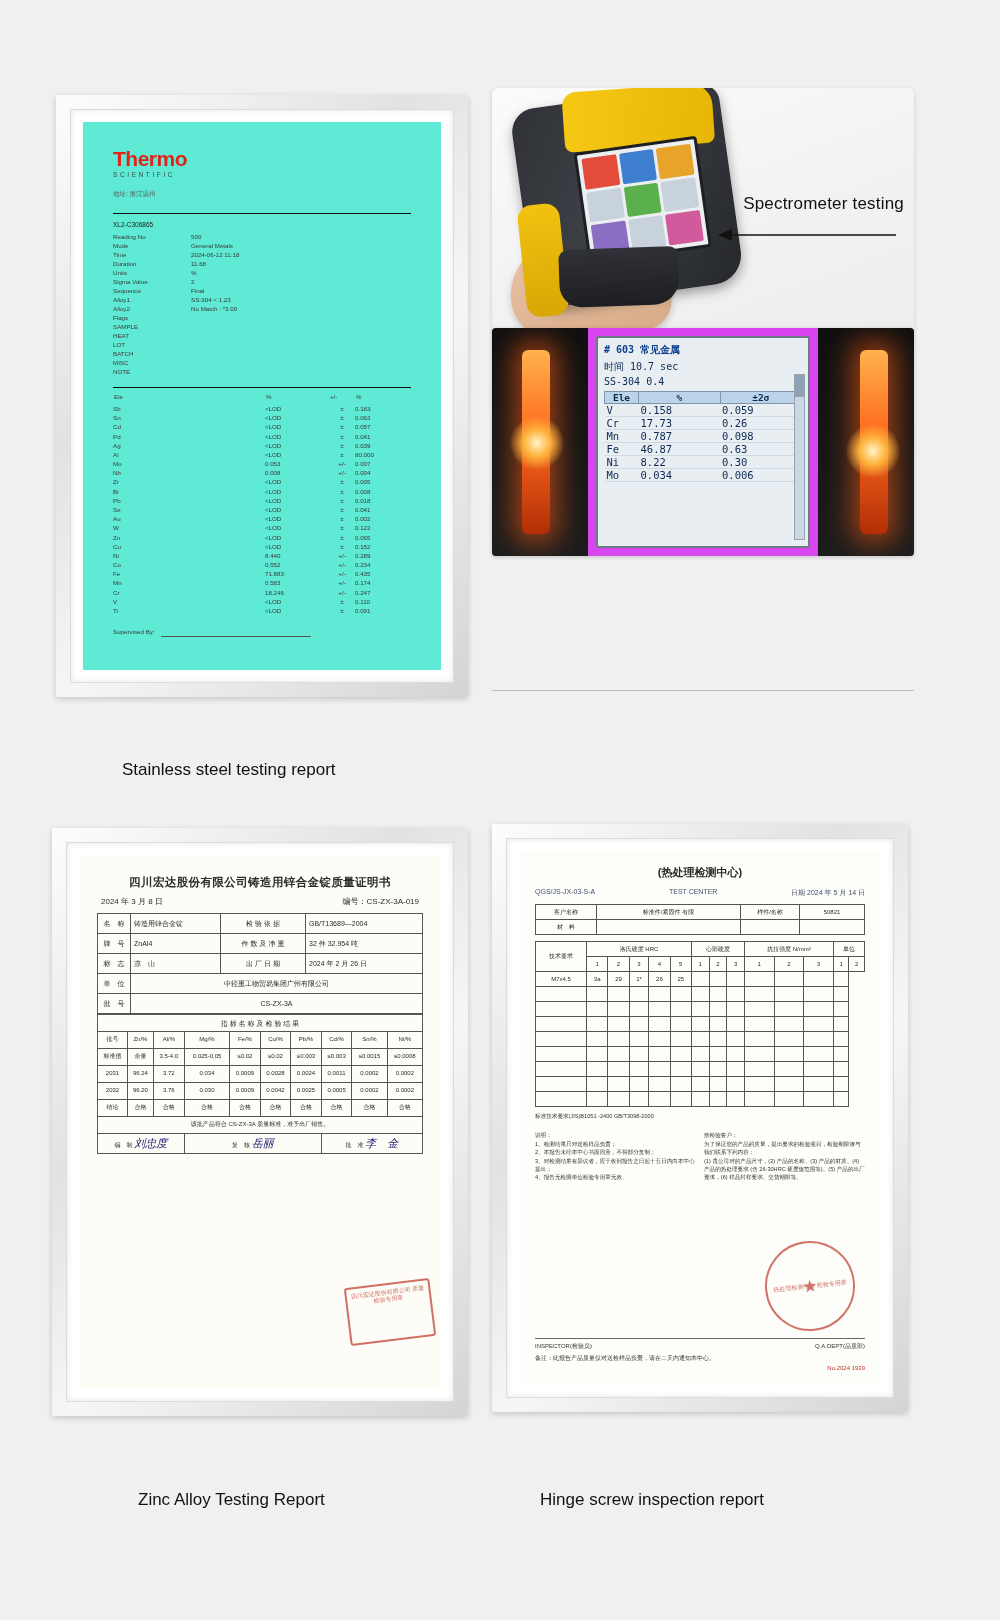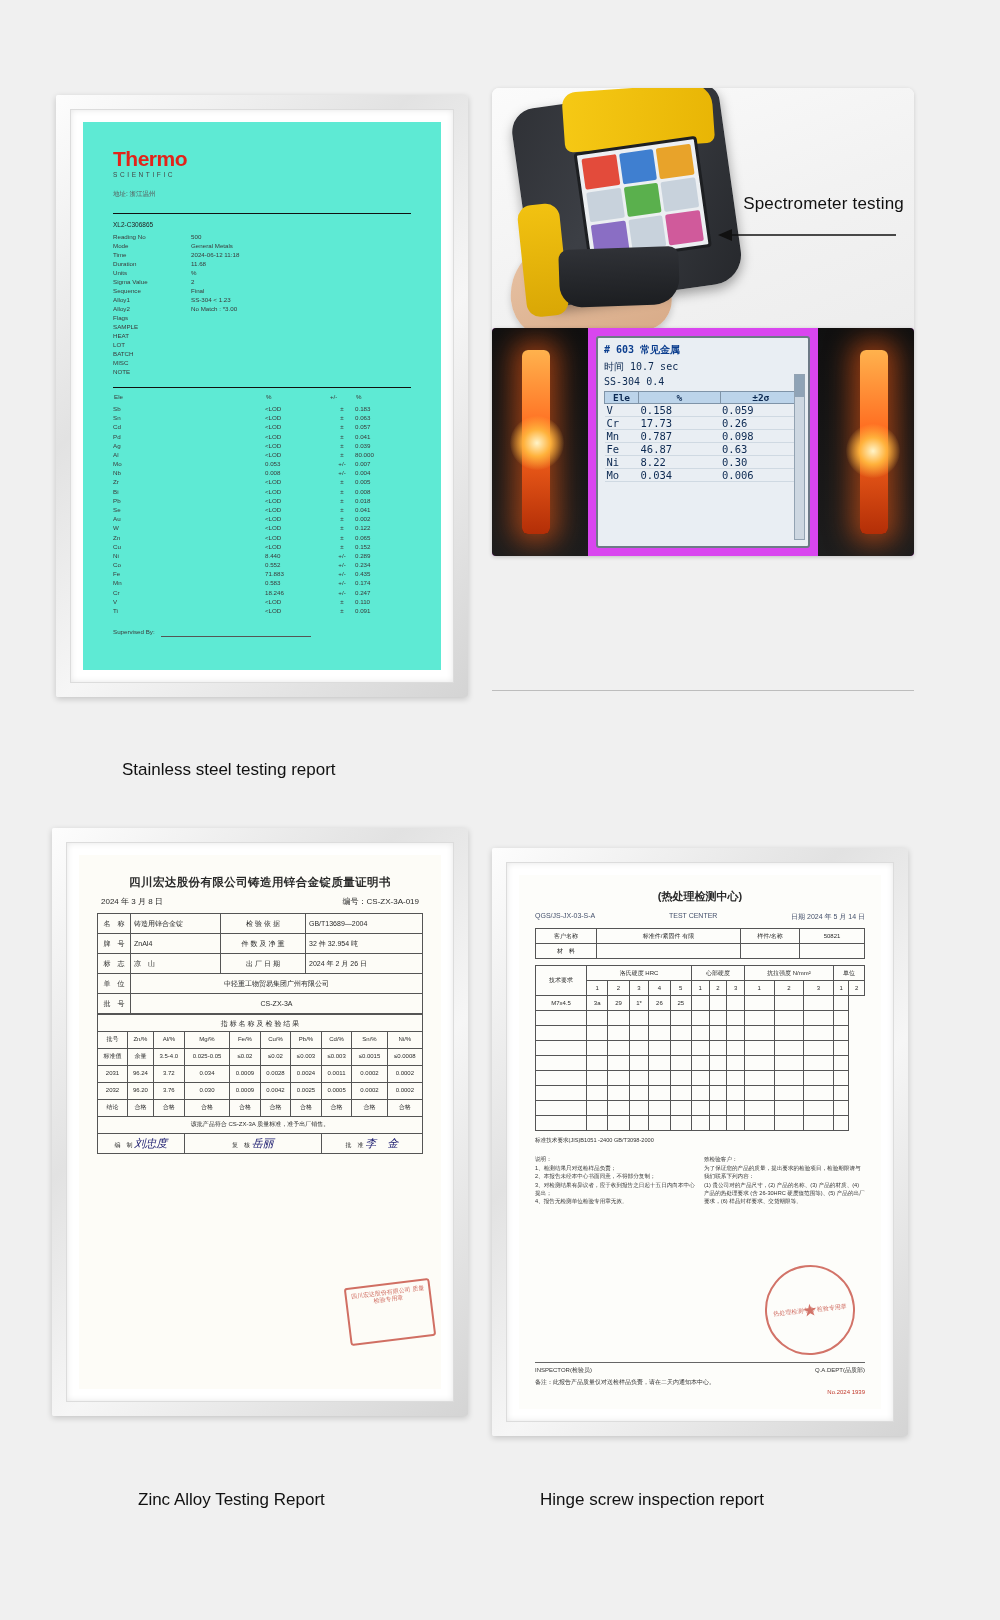--- a/index.html
+++ b/index.html
@@ -160,21 +160,21 @@
   .tall td{height:40px;}
   .stamp{
     position:absolute;left:268px;top:428px;width:86px;height:58px;
     border:2px solid #c0392b;color:#c0392b;font-size:6px;line-height:1.2;
     transform:rotate(-7deg);opacity:.72;padding:4px;box-sizing:border-box;text-align:center;
     border-radius:3px;
   }
   .sign{font-family:"Liberation Serif",serif;font-style:italic;color:#1a1a6e;font-size:11px;}
 
   
-  #hinge-frame{left:492px;top:848px;width:416px;height:588px;}
+  #hinge-frame{left:492px;top:824px;width:416px;height:588px;}
   .hinge{position:absolute;inset:0;background:#fdfdfa;padding:14px 16px;box-sizing:border-box;font-size:6.5px;color:#2a2a2a;}
   .hinge-title{text-align:center;font-size:11px;font-weight:bold;}
   .hinge-sub{display:flex;justify-content:space-between;font-size:7px;color:#44506b;margin-top:8px;}
   table.h-t{width:100%;border-collapse:collapse;font-size:6px;margin-top:6px;}
   table.h-t td,table.h-t th{border:1px solid #555;height:12px;padding:1px 2px;font-weight:normal;text-align:center;}
   .h-note{font-size:5.6px;line-height:1.5;margin-top:5px;color:#333;}
   .h-cols{display:flex;gap:8px;margin-top:6px;}
   .h-cols>div{flex:1;}
   .red{color:#c0392b;}
   .round-stamp{

